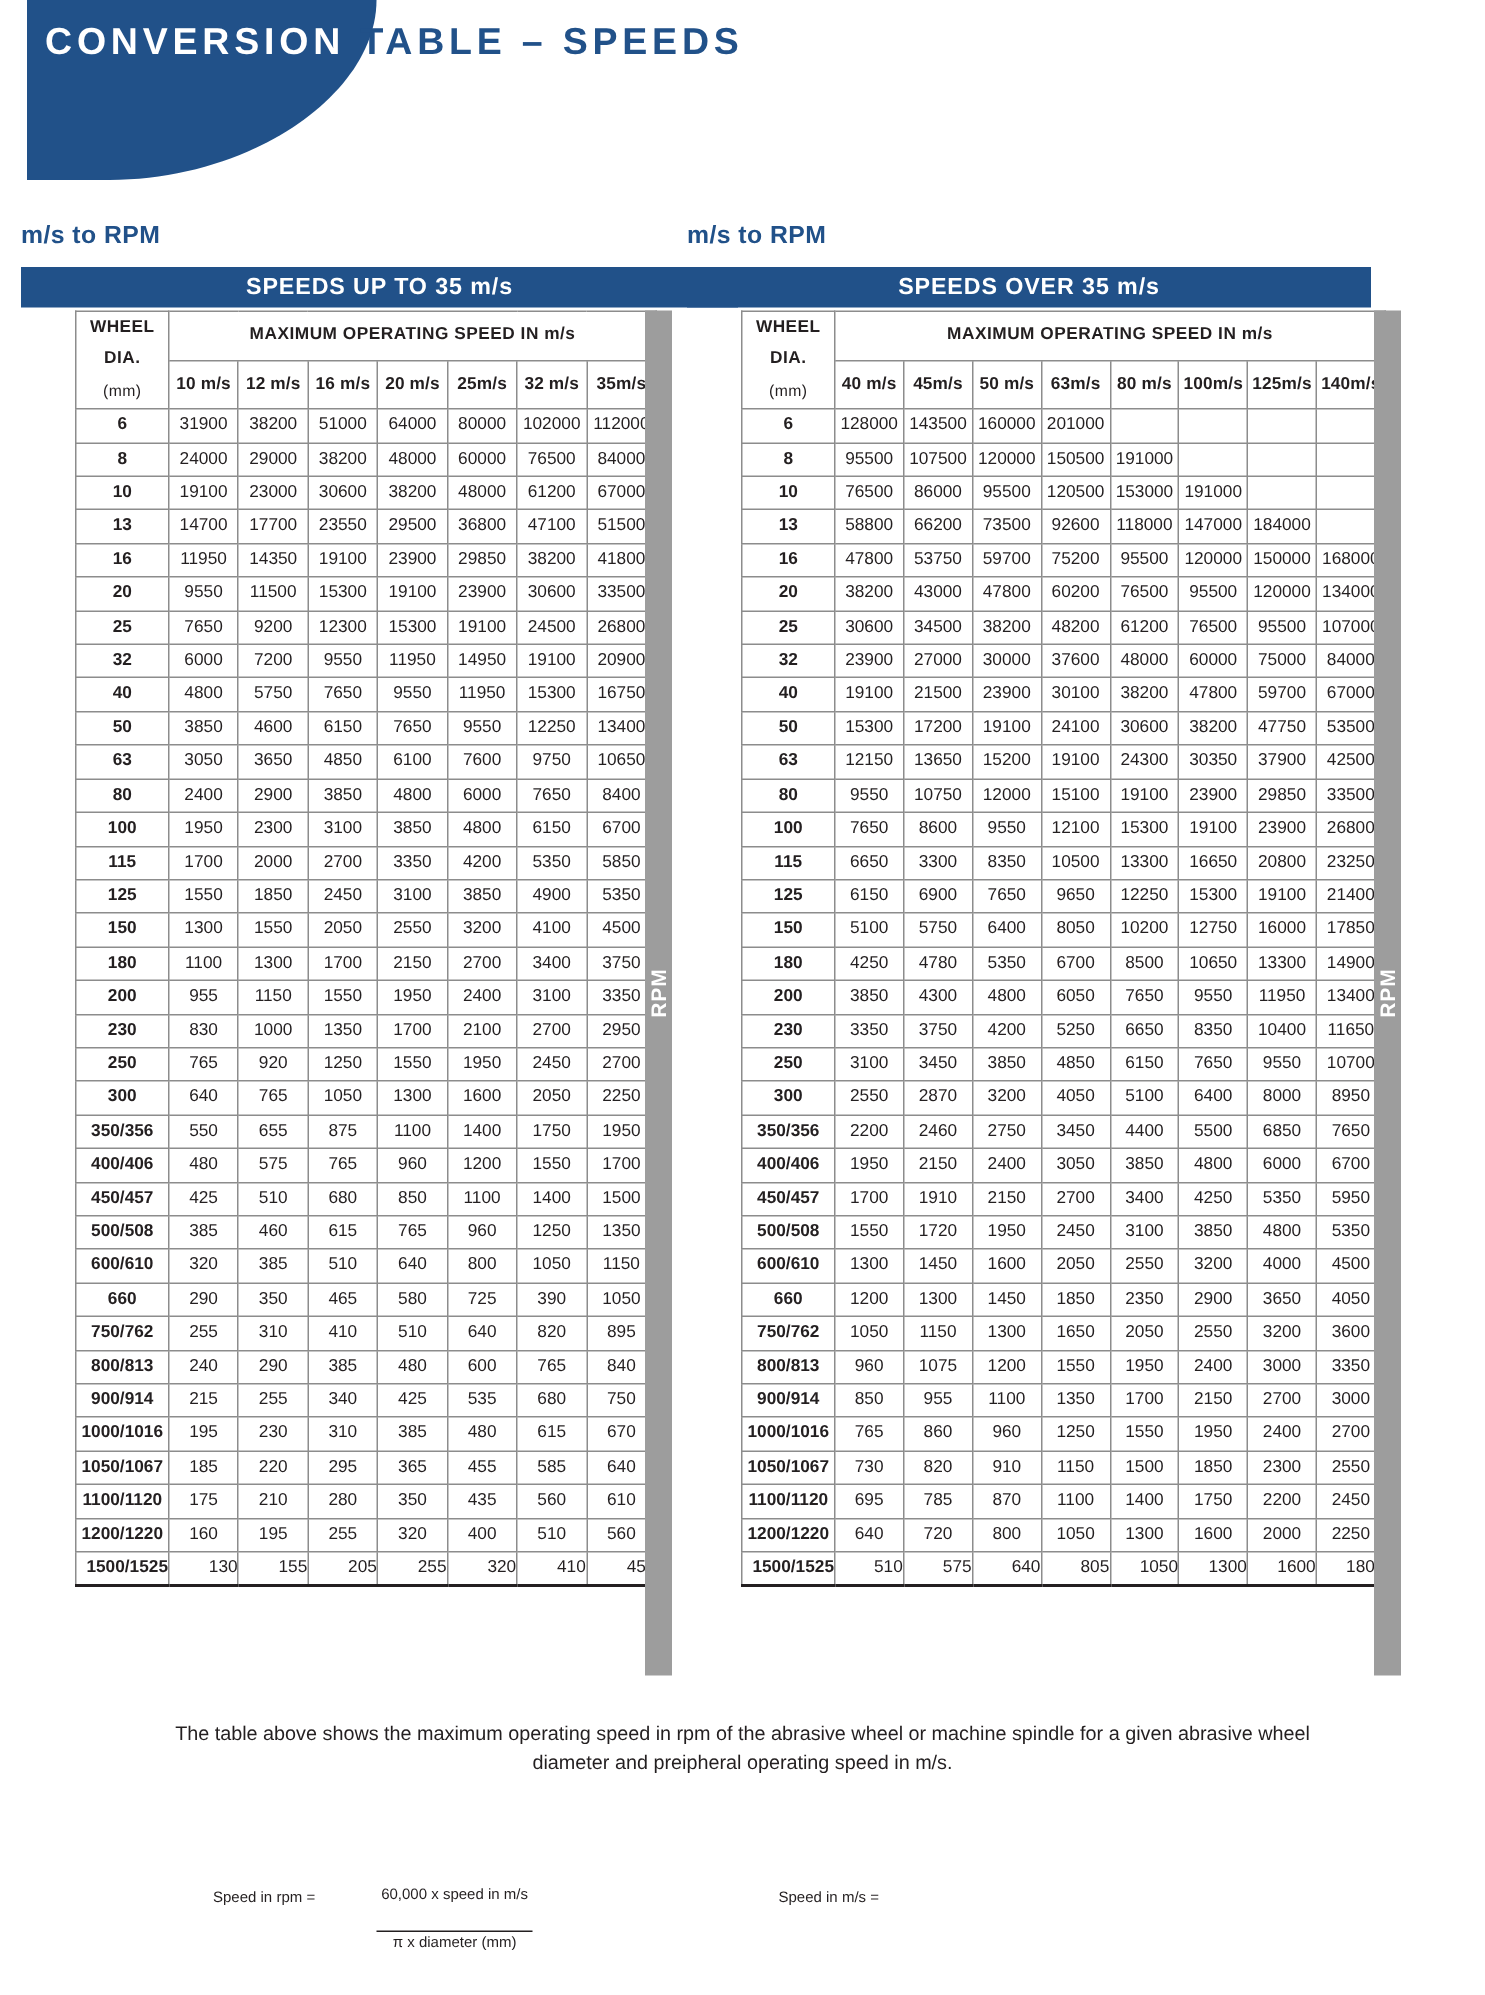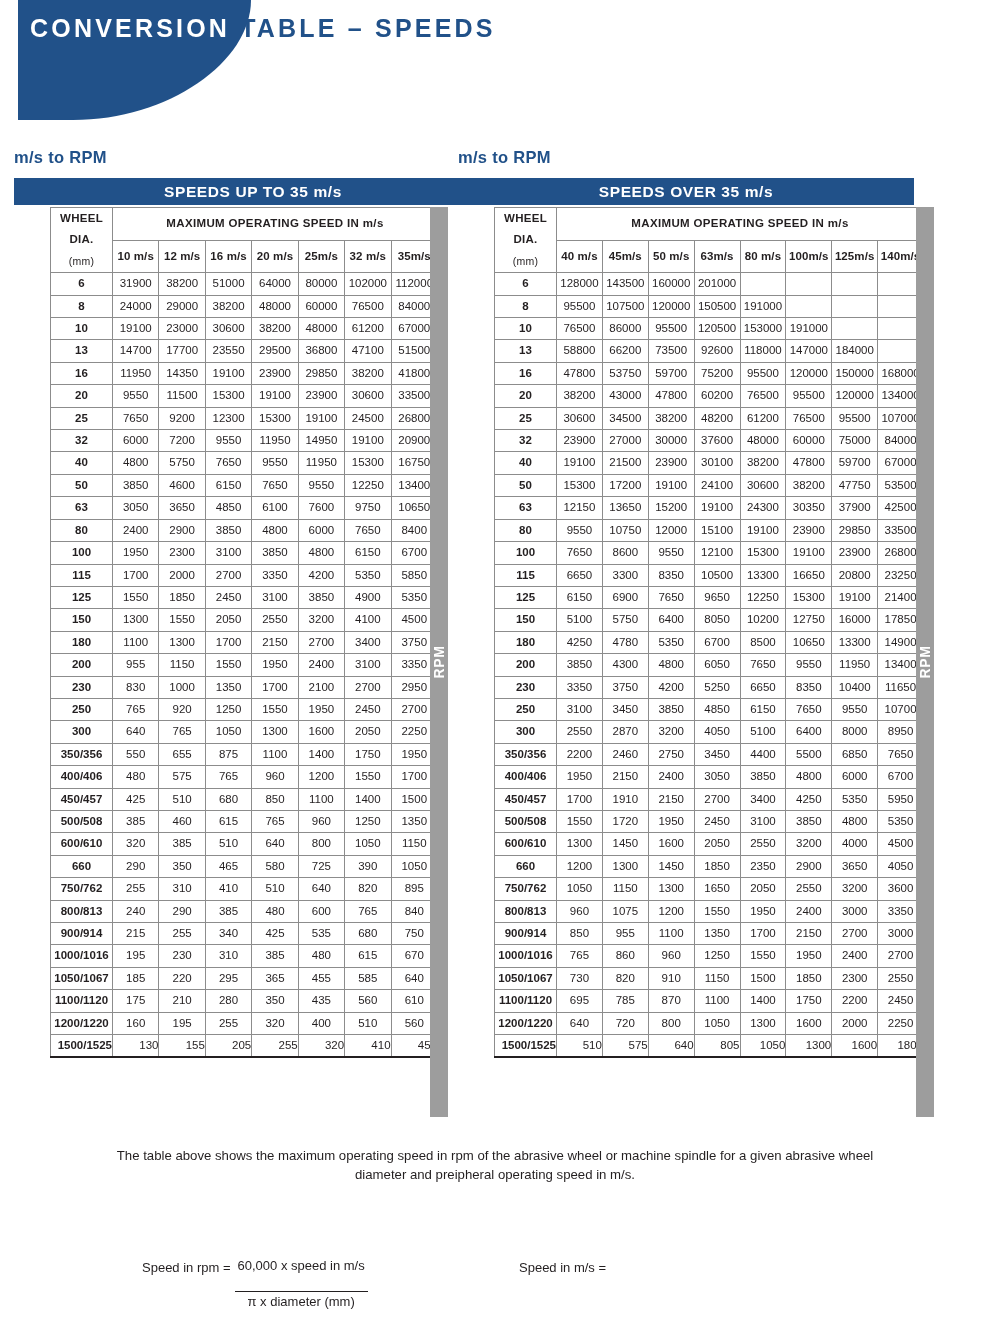--- a/index.html
+++ b/index.html
@@ -143,23 +143,24 @@
     line-height: 1.45;
     color: #231f20;
   }
 
   
   .formula {
     position: absolute;
     top: 1258px;
     display: flex;
     align-items: flex-start;
-    font-size: 13px;
+    font-size: 10px;
     color: #231f20;
     white-space: nowrap;
+    gap: 37px;
   }
   .formula.f-left  { left: 142px; }
   .formula.f-right { left: 519px; flex-direction: column; }
   .formula .lhs { padding-top: 2px; }
   .frac {
     display: inline-block;
     text-align: center;
     margin-left: 4px;
   }
   .frac .num {

